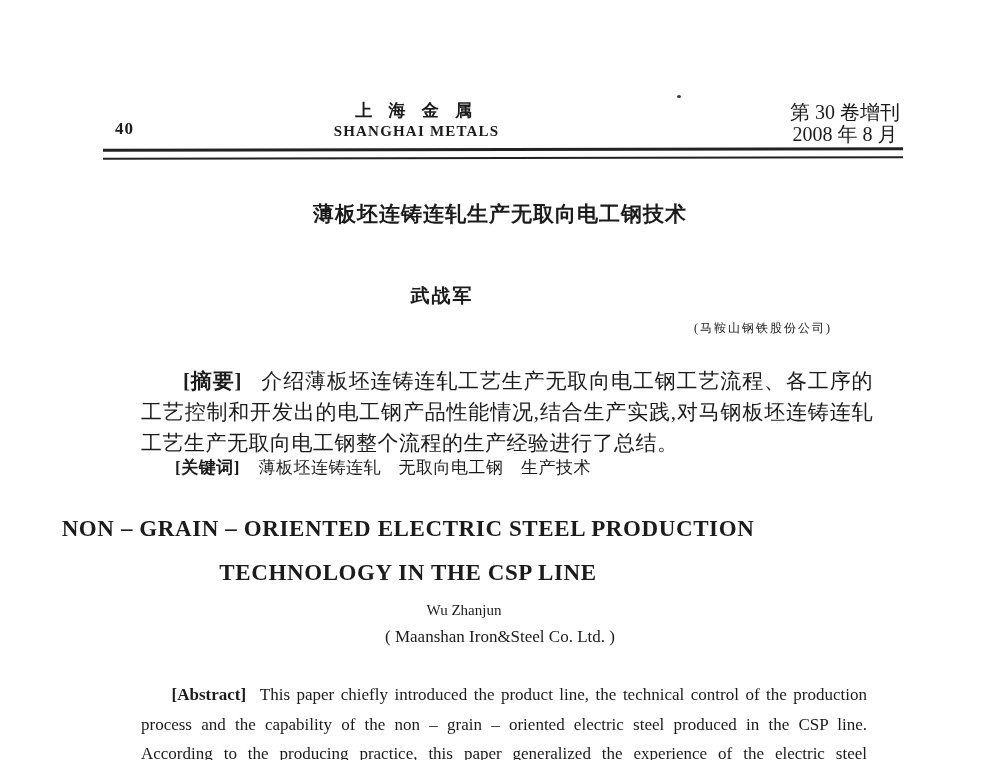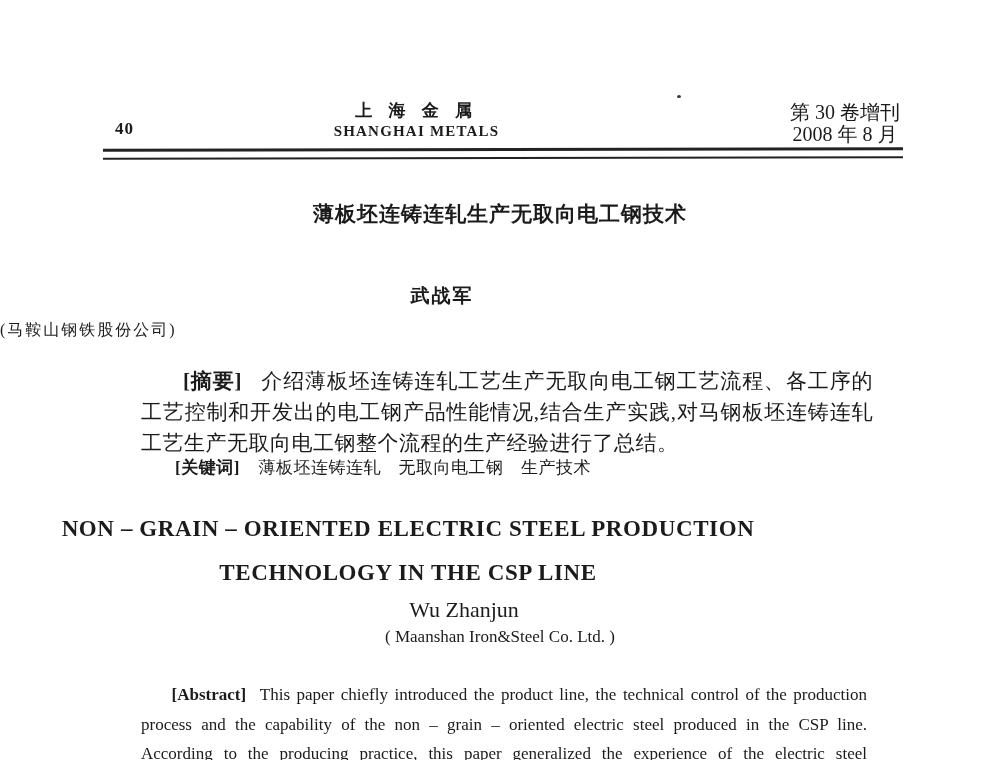--- a/index.html
+++ b/index.html
@@ -89,22 +89,22 @@
     text-align: center;
     font-size: 19px;
     font-weight: bold;
     letter-spacing: 2px;
   }
   .affiliation-zh {
     position: absolute;
     left: 0;
     top: 320px;
     width: 832px;
-    text-align: left;
-    font-size: 16px;
+    text-align: right;
+    font-size: 12px;
     letter-spacing: 2px;
   }
 
   
   .abstract-zh {
     position: absolute;
     left: 141px;
     top: 366px;
     width: 732px;
     font-size: 21px;
@@ -137,21 +137,21 @@
     font-weight: bold;
     line-height: 44px;
     letter-spacing: 0.6px;
   }
   .author-en {
     position: absolute;
     left: 0;
     top: 600px;
     width: 928px;
     text-align: center;
-    font-size: 22px;
+    font-size: 15px;
     line-height: 20px;
   }
   .affiliation-en {
     position: absolute;
     left: 0;
     top: 627px;
     width: 1000px;
     text-align: center;
     font-size: 17px;
     line-height: 20px;

